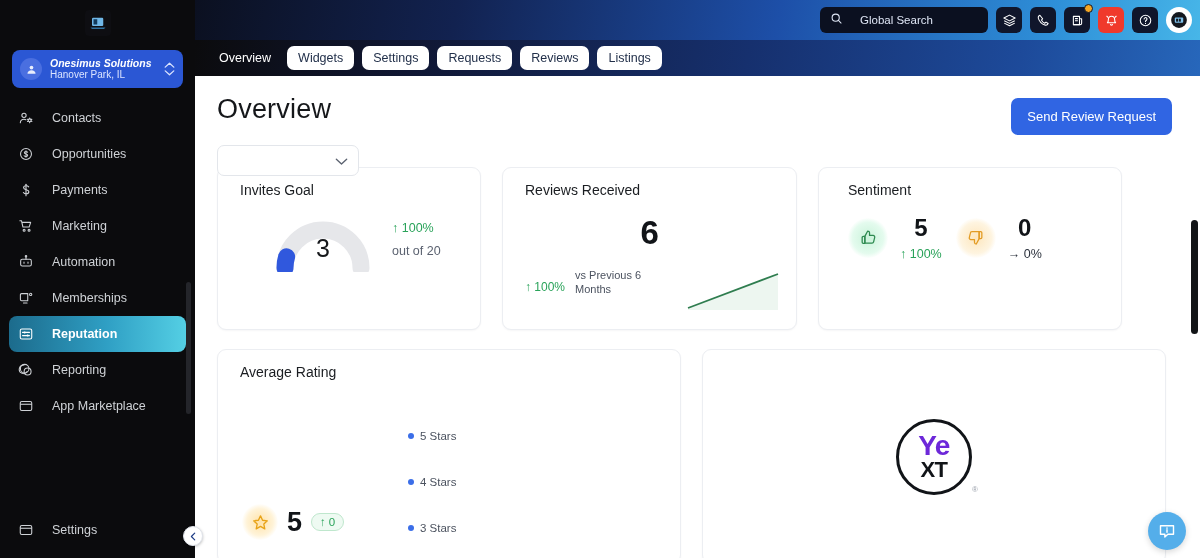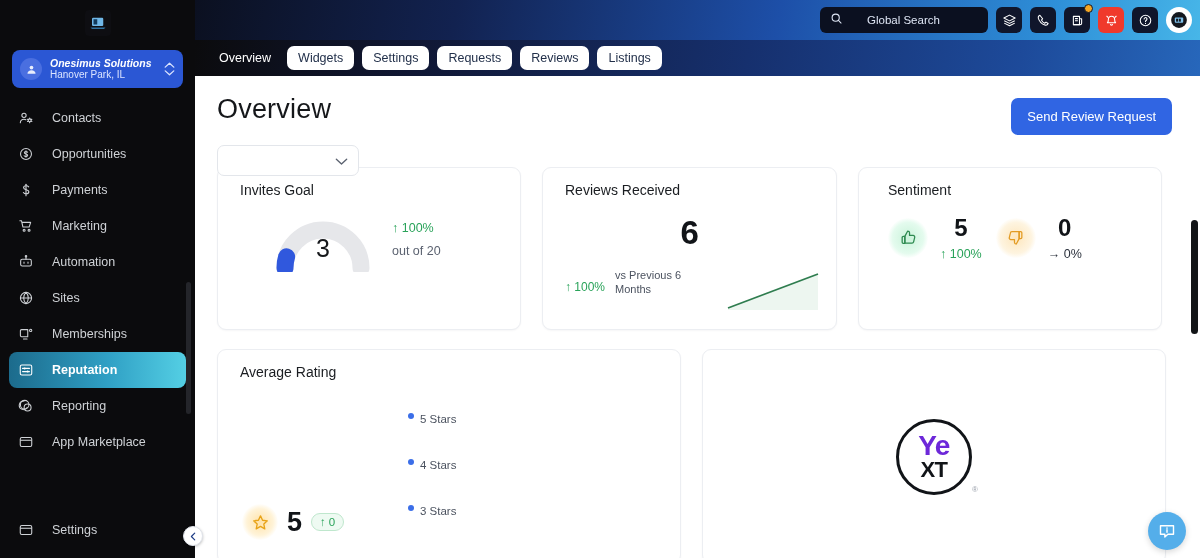--- a/index.html
+++ b/index.html
@@ -99,21 +99,21 @@
   #topbar {
     height: 40px; flex: 0 0 40px;
     background: linear-gradient(100deg, #0b1020 0%, #122250 26%, #1d4fa8 58%, #2e8fd8 85%, #47b6e8 100%);
     display: flex; align-items: center; justify-content: flex-end;
     padding-right: 8px; gap: 8px;
     position: relative;
   }
   #global-search {
     width: 168px; height: 26px; border-radius: 6px;
     background: #0b1020;
-    display: flex; align-items: center; gap: 24px;
+    display: flex; align-items: center; gap: 17px;
     padding: 0 10px; cursor: text;
   }
   #global-search .gs-label { color: #dfe6f5; font-size: 11.5px; }
   .top-icon-btn {
     width: 26px; height: 26px; border-radius: 6px;
     background: #10162b;
     display: flex; align-items: center; justify-content: center;
     position: relative; cursor: pointer; flex: 0 0 26px;
   }
   .top-icon-btn.alert { background: #f0392b; }
@@ -167,21 +167,21 @@
   }
 
   
   #kpi-row { display: flex; gap: 21px; margin-top: -9px; }
   .card {
     background: #ffffff; border: 1px solid #eceef2; border-radius: 9px;
     box-shadow: 0 1px 2px rgba(16,24,40,.04);
     position: relative;
   }
   .card-title { font-size: 14px; color: #1a1d21; padding: 14px 0 0 22px; }
-  #card-invites { width: 304px; height: 163px; }
+  #card-invites { width: 264px; height: 163px; }
   #card-reviews { width: 295px; height: 163px; }
   #card-sentiment { width: 304px; height: 163px; padding-left: 7px; }
 
   
   #invites-body { display: flex; align-items: center; padding: 12px 0 0 50px; gap: 14px; }
   .gauge-wrap { position: relative; width: 110px; height: 62px; }
   .gauge-value {
     position: absolute; left: 0; top: 24px; width: 110px; text-align: center;
     font-size: 25px; color: #15171a;
   }
@@ -227,21 +227,21 @@
     background: radial-gradient(circle, #ffe2a8 0%, #fff3d8 52%, rgba(255,243,216,0) 72%);
     display: flex; align-items: center; justify-content: center; flex: 0 0 36px;
   }
   #rating-value { font-size: 27px; font-weight: bold; color: #111418; }
   #rating-chip {
     border: 1px solid #bfe7cd; background: #eefaf2; color: #2aa35a;
     border-radius: 11px; font-size: 11.5px; padding: 2px 8px;
     display: flex; align-items: center; gap: 3px;
   }
   #rating-bars { flex: 1 1 auto; padding-top: 33px; }
-  .bar-row { display: flex; height: 46px; }
+  .bar-row { display: flex; align-items: center; height: 46px; }
   .bar-dot { width: 6px; height: 6px; border-radius: 50%;
              background: #3b6ee8; margin-right: 6px; flex: 0 0 6px; }
   .bar-label { font-size: 11.5px; color: #4b525f; width: 56px; flex: 0 0 56px; }
   .bar-track { flex: 1 1 auto; height: 22px; position: relative; }
   .bar-fill { height: 22px; background: #3058dd; border-radius: 2px; }
 
   
   .yext-circle {
     width: 76px; height: 76px; border-radius: 50%;
     border: 3px solid #111418; position: relative;
@@ -359,29 +359,20 @@
           <svg width="16" height="16" viewBox="0 0 24 24" aria-hidden="true" stroke="currentColor" fill="none" stroke-width="1.6" stroke-linecap="round" stroke-linejoin="round">
             <rect x="4" y="8" width="16" height="10" rx="2.4"></rect>
               <path d="M12 4.2v3.6"></path>
               <circle cx="12" cy="3.3" r="1.1"></circle>
             <path d="M9 12.2v1.6M15 12.2v1.6"></path>
           </svg>
         </span>
         <span>Automation</span>
       </div>
 
-      <div class="nav-item">
-        <span class="nav-icon">
-          <svg width="16" height="16" viewBox="0 0 24 24" aria-hidden="true" stroke="currentColor" fill="none" stroke-width="1.6">
-            <circle cx="12" cy="12" r="8.4"></circle>
-              <path d="M3.6 12h16.8M12 3.6c2.4 2.4 3.5 5.4 3.5 8.4S14.4 18 12 20.4C9.6 18 8.5 15 8.5 12S9.6 6 12 3.6z"></path>
-          </svg>
-        </span>
-        <span>Sites</span>
-      </div>
 
       <div class="nav-item">
         <span class="nav-icon">
           <svg width="16" height="16" viewBox="0 0 24 24" aria-hidden="true" stroke="currentColor" fill="none" stroke-width="1.6" stroke-linecap="round" stroke-linejoin="round">
             <path d="M3.6 7.2a1.8 1.8 0 011.8-1.8h9.2v10.8H5.4a1.8 1.8 0 01-1.8-1.8z"></path>
               <path d="M8.2 19.4h5.4"></path>
               <circle cx="19" cy="6.6" r="1.7"></circle>
           </svg>
         </span>
         <span>Memberships</span>

